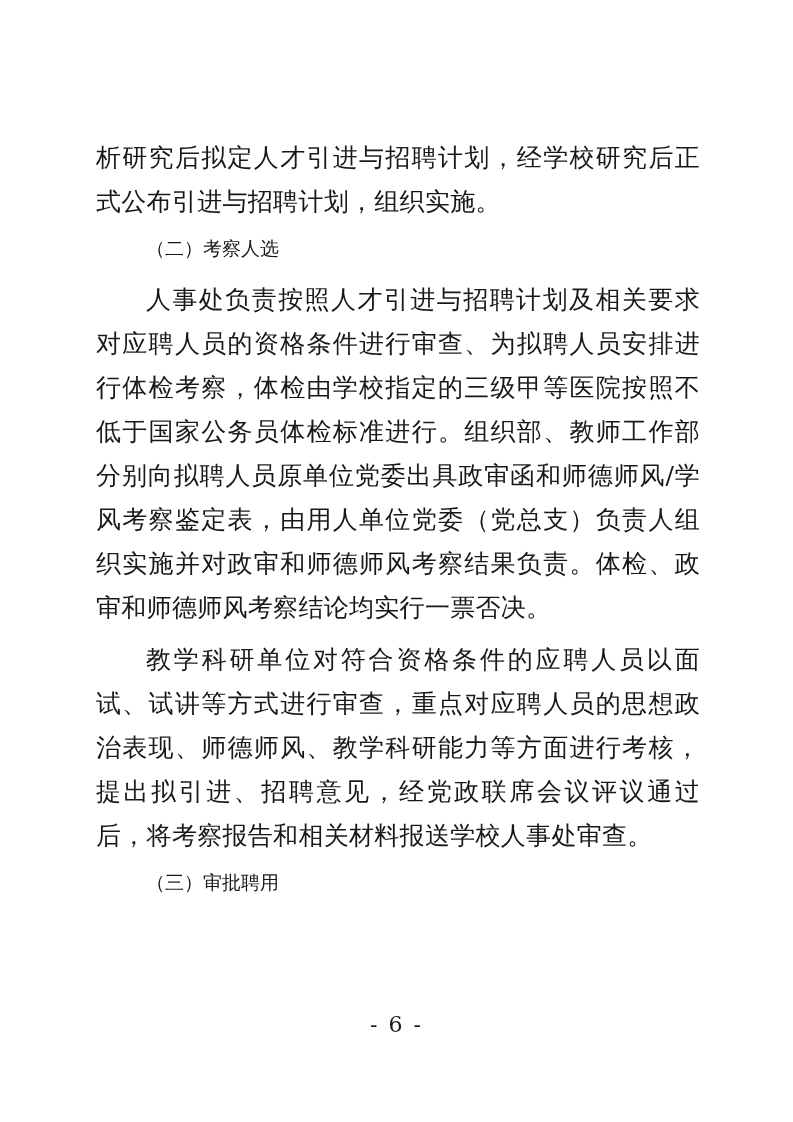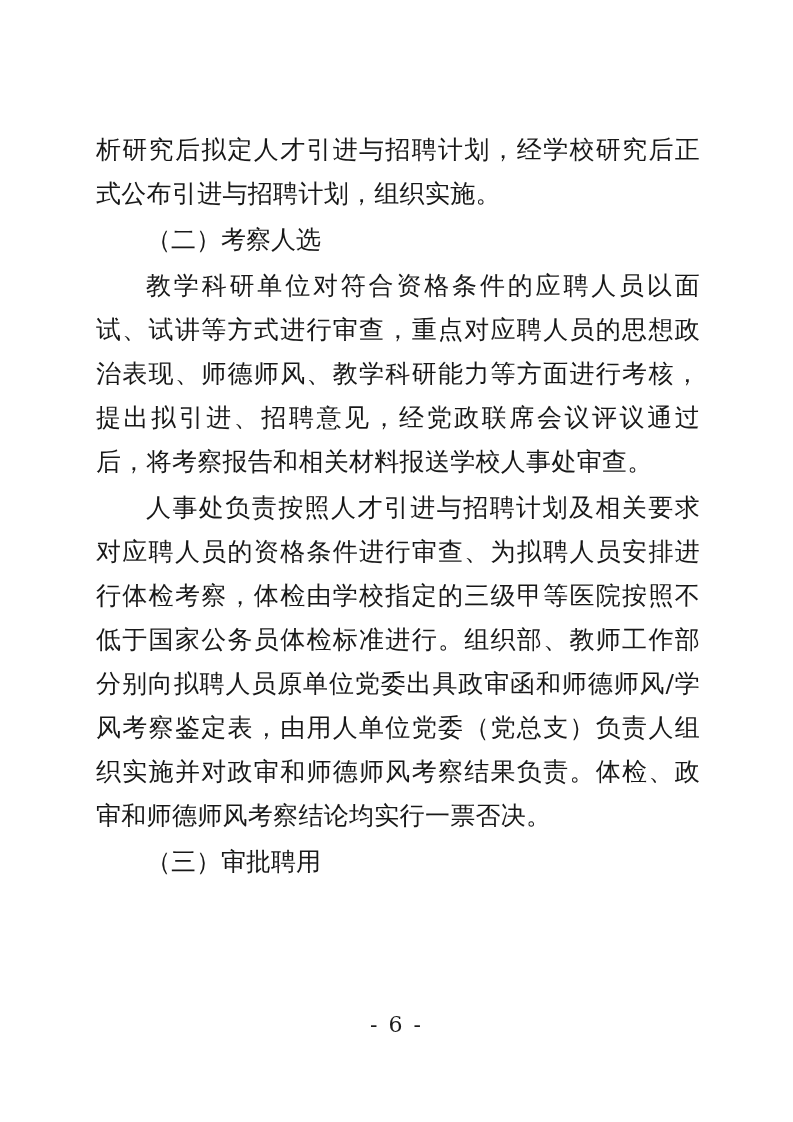--- a/index.html
+++ b/index.html
@@ -23,36 +23,36 @@
     height: 1122px;
     background: #ffffff;
   }
   .content {
     position: absolute;
     left: 96px;
     top: 128px;
     width: 604px;
   }
   p.para {
-    margin: 0 0 2px 0;
+    margin: 8px 0 2px 0;
     font-size: 25px;
     line-height: 44px;
     letter-spacing: 0.3px;
     text-align: justify;
     text-justify: inter-ideograph;
     color: #181818;
     font-weight: 400;
   }
   p.indent {
     text-indent: 50px;
   }
   p.heading {
     text-indent: 50px;
     margin: 0 0 2px 0;
-    font-size: 25px;
+    font-size: 19px;
     line-height: 44px;
     color: #181818;
   }
   .footer {
     position: absolute;
     left: 0;
     top: 1012px;
     width: 793px;
     text-align: center;
     font-size: 22px;
@@ -61,19 +61,19 @@
     font-family: "DejaVu Serif", "Liberation Serif", serif;
   }
 </style>
 </head>
 <body>
 
 <div class="page">
   <div class="content">
     <p class="para">析研究后拟定人才引进与招聘计划，经学校研究后正式公布引进与招聘计划，组织实施。</p>
     <p class="heading">（二）考察人选</p>
+    <p class="para indent">人事处负责按照人才引进与招聘计划及相关要求对应聘人员的资格条件进行审查、为拟聘人员安排进行体检考察，体检由学校指定的三级甲等医院按照不低于国家公务员体检标准进行。组织部、教师工作部分别向拟聘人员原单位党委出具政审函和师德师风/学风考察鉴定表，由用人单位党委（党总支）负责人组织实施并对政审和师德师风考察结果负责。体检、政审和师德师风考察结论均实行一票否决。</p>
     <p class="para indent">教学科研单位对符合资格条件的应聘人员以面试、试讲等方式进行审查，重点对应聘人员的思想政治表现、师德师风、教学科研能力等方面进行考核，提出拟引进、招聘意见，经党政联席会议评议通过后，将考察报告和相关材料报送学校人事处审查。</p>
-    <p class="para indent">人事处负责按照人才引进与招聘计划及相关要求对应聘人员的资格条件进行审查、为拟聘人员安排进行体检考察，体检由学校指定的三级甲等医院按照不低于国家公务员体检标准进行。组织部、教师工作部分别向拟聘人员原单位党委出具政审函和师德师风/学风考察鉴定表，由用人单位党委（党总支）负责人组织实施并对政审和师德师风考察结果负责。体检、政审和师德师风考察结论均实行一票否决。</p>
     <p class="heading">（三）审批聘用</p>
 
   </div>
   <div class="footer">- 6 -</div>
 </div>
 
 </body></html>

